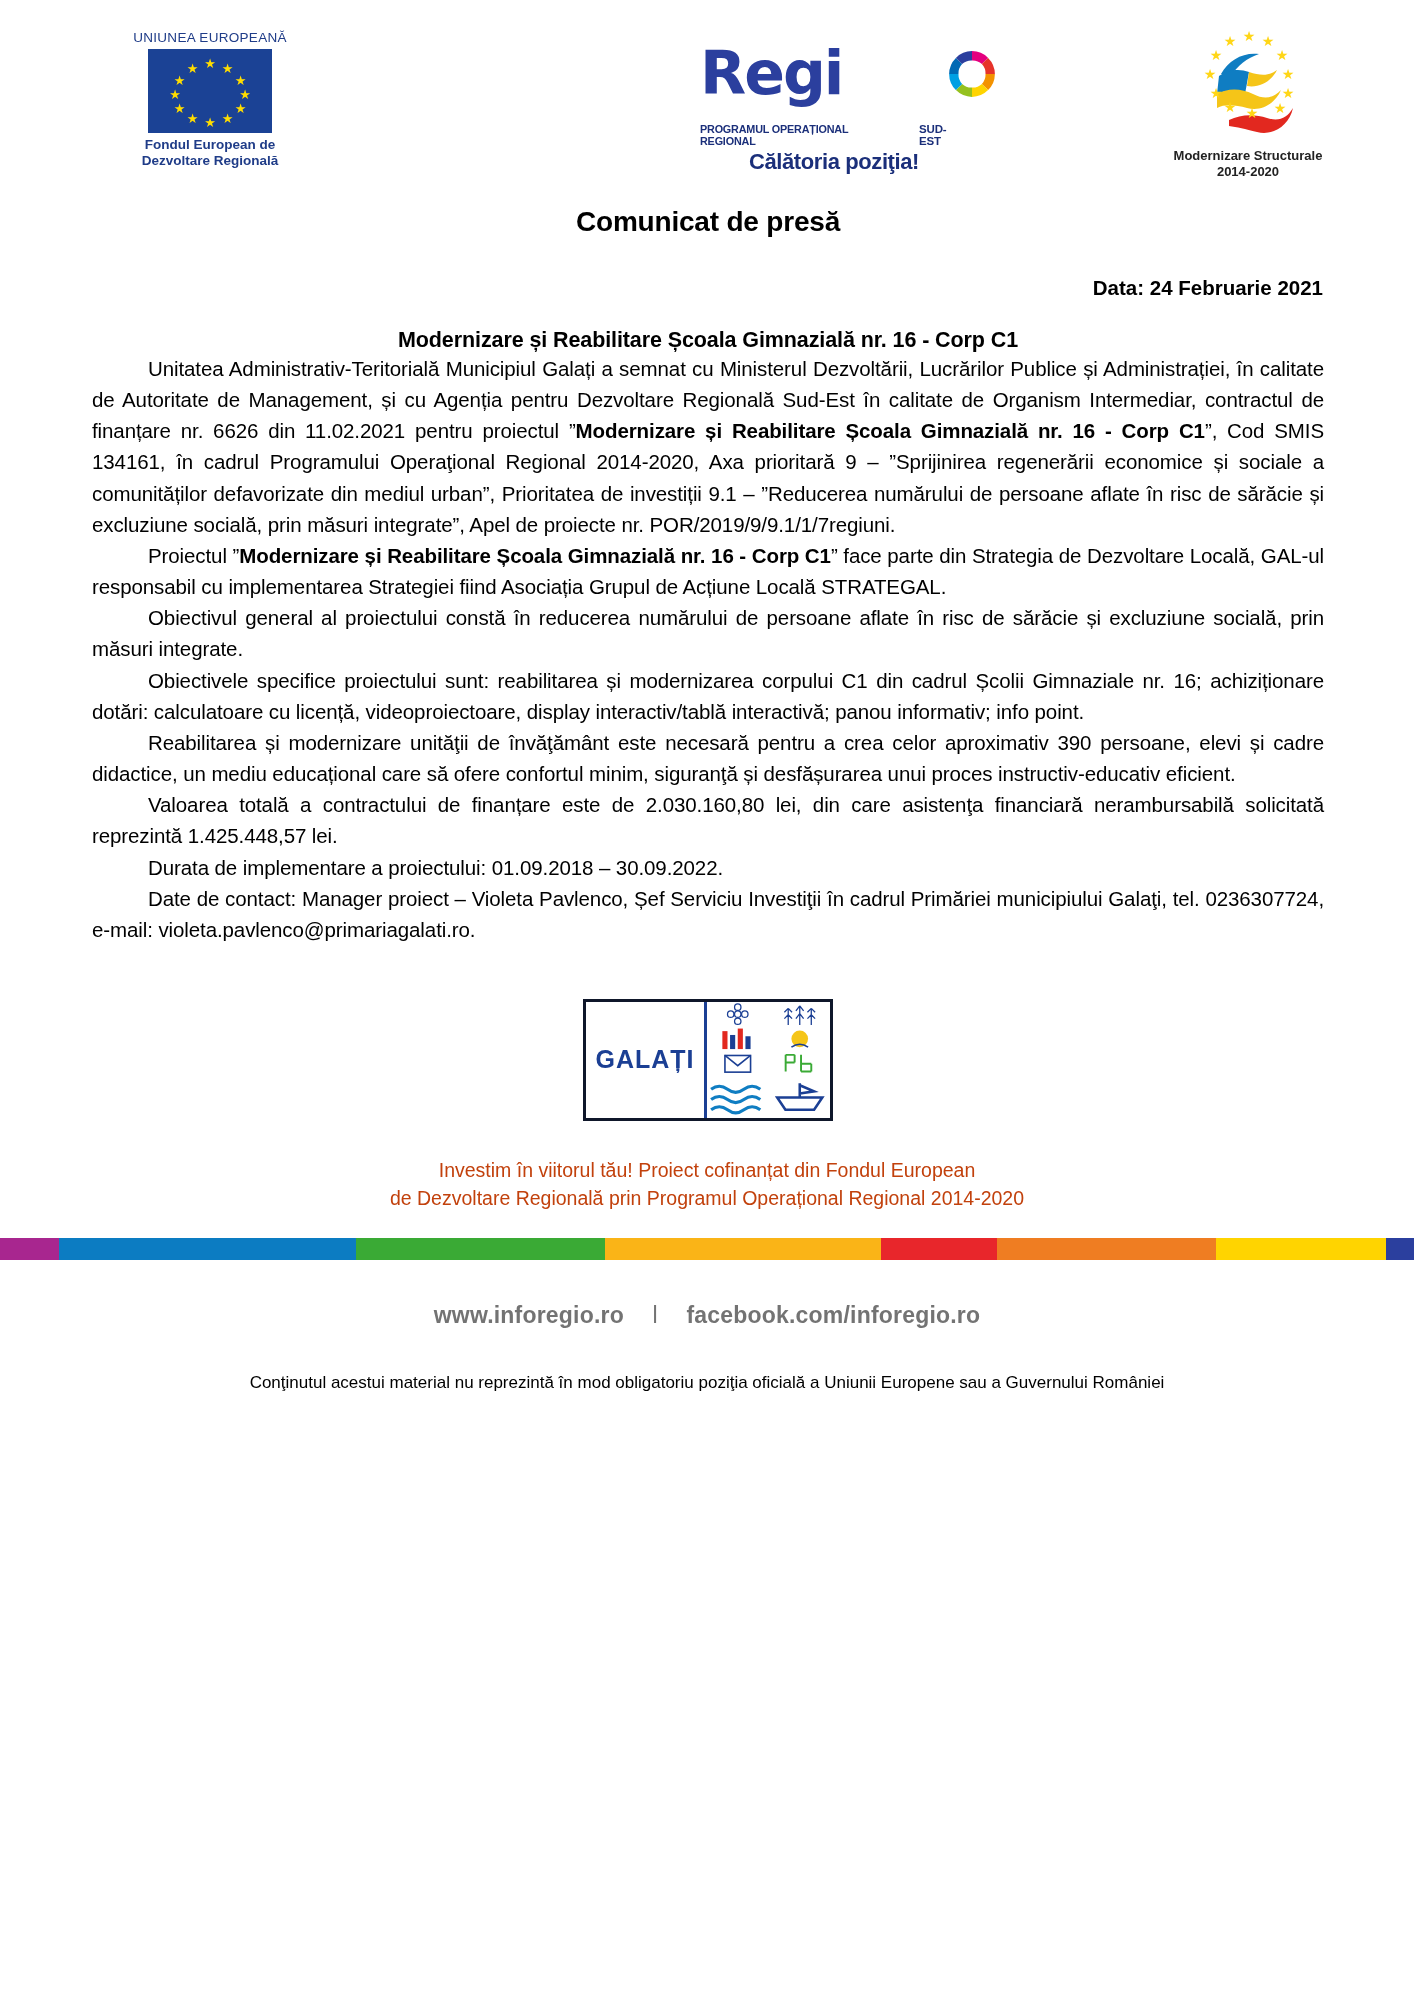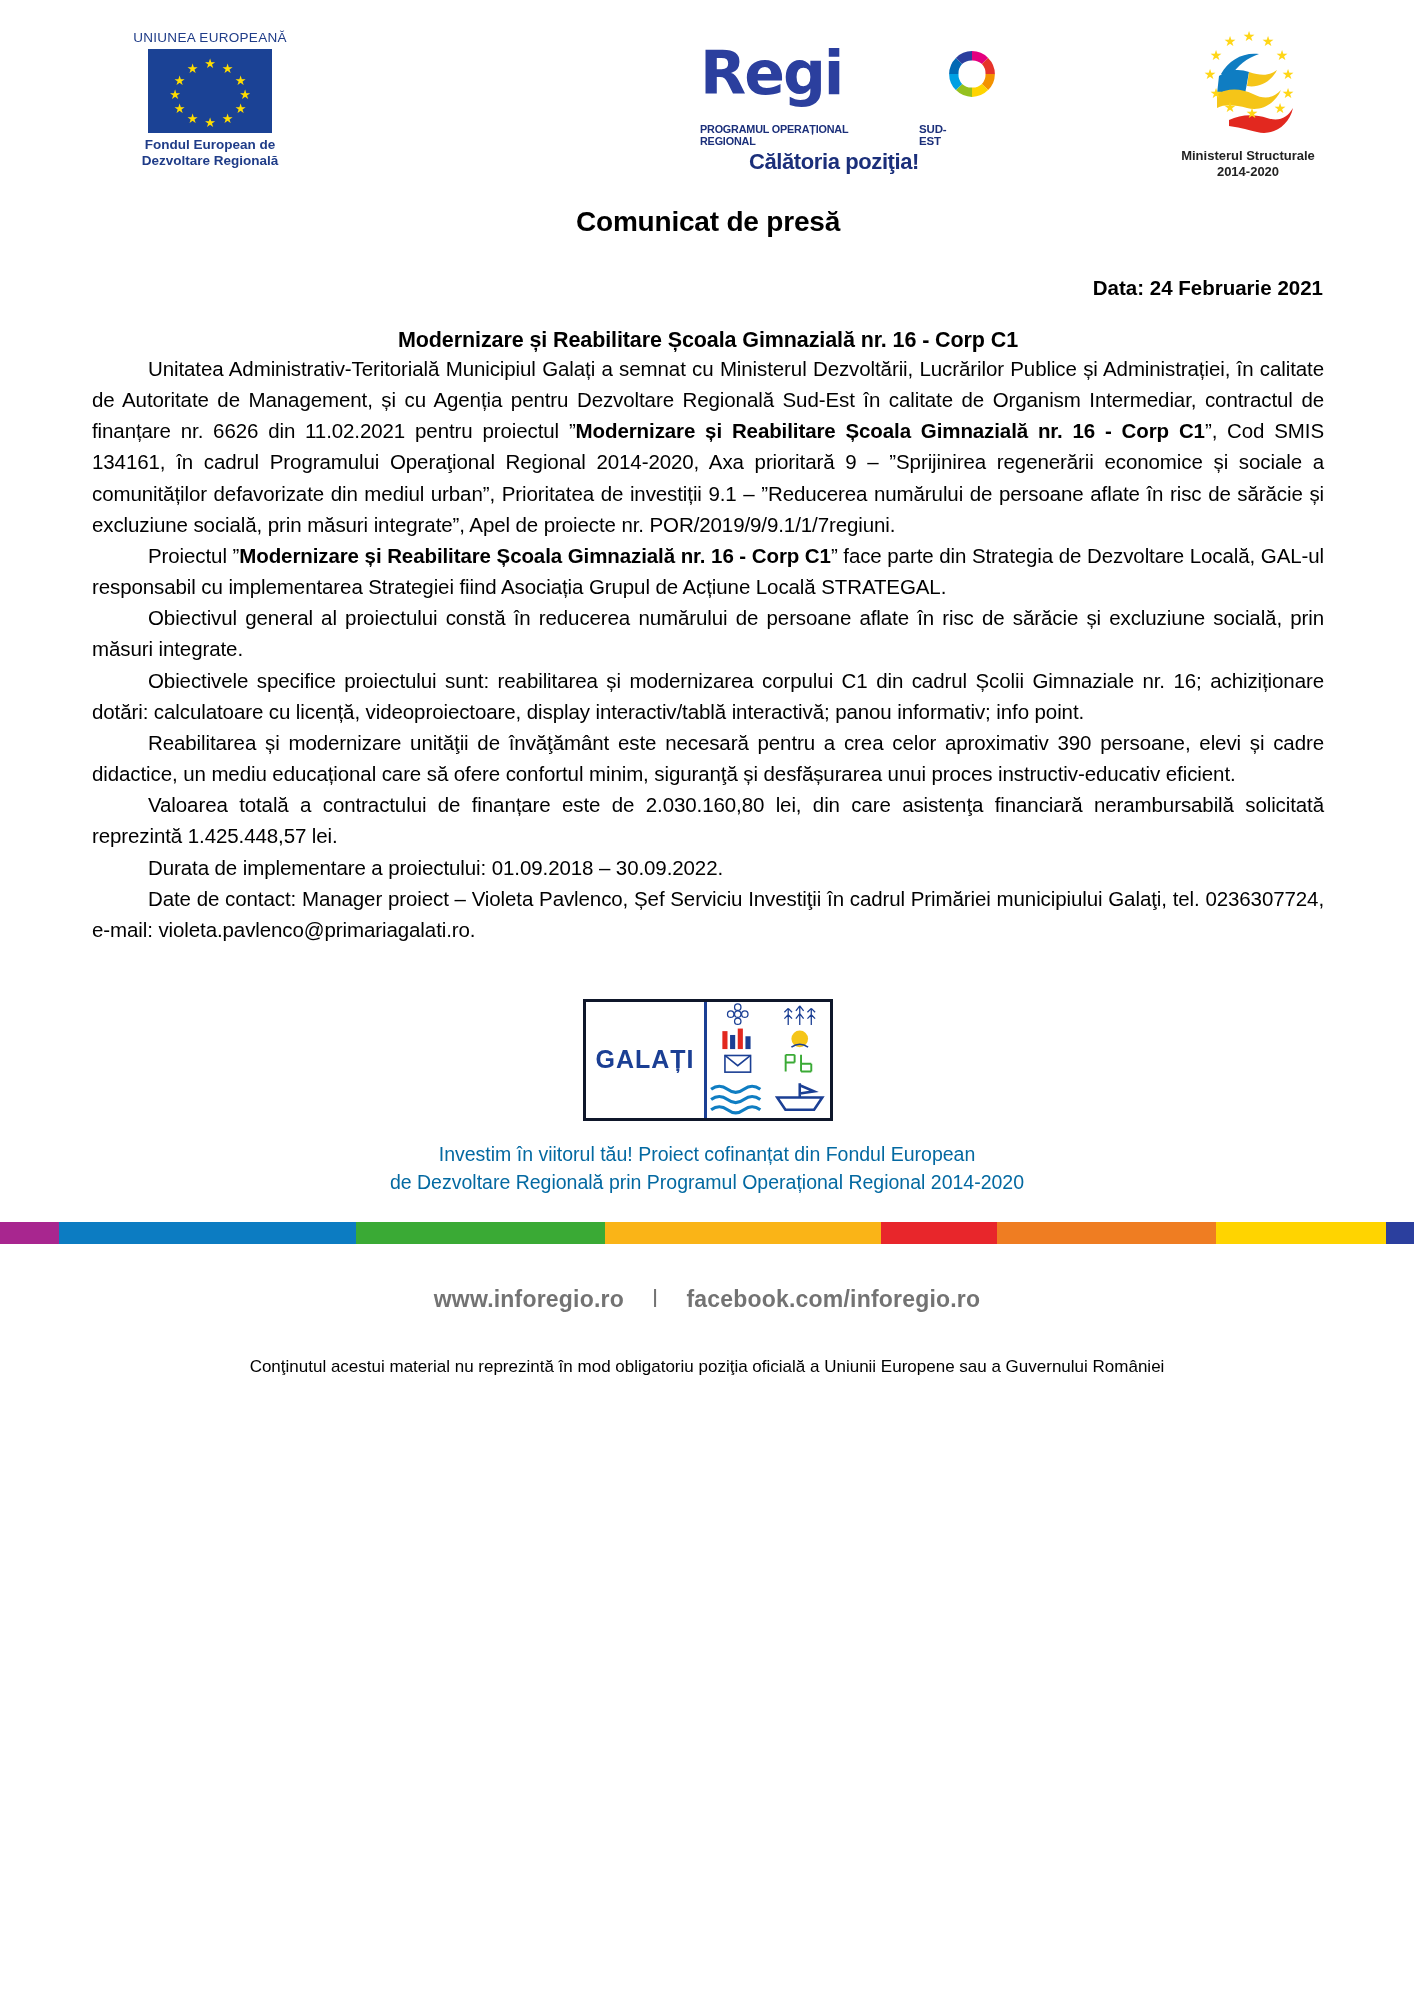--- a/index.html
+++ b/index.html
@@ -278,24 +278,24 @@
     display: grid;
     grid-template-columns: 1fr 1fr;
     grid-template-rows: 1fr 1fr 1fr;
     position: relative;
   }
   .gcell { position: relative; overflow: hidden; }
 
   
   .footer-tagline {
     text-align: center;
-    color: #0369a1;
+    color: #c2410c;
     font-size: 19.5px;
     line-height: 1.42;
-    margin-top: 20px;
+    margin-top: 36px;
   }
   .color-bar {
     display: flex;
     width: 100%;
     height: 22px;
     margin-top: 26px;
   }
   .color-bar div { height: 100%; }
 
   .footer-links {
@@ -387,21 +387,21 @@
         <span class="isstar" style="left:90px;top:20px">★</span>
         <span class="isstar" style="left:18px;top:39px">★</span>
         <span class="isstar" style="left:96px;top:39px">★</span>
         <span class="isstar" style="left:24px;top:58px">★</span>
         <span class="isstar" style="left:96px;top:58px">★</span>
         <span class="isstar" style="left:38px;top:72px">★</span>
         <span class="isstar" style="left:88px;top:73px">★</span>
         <span class="isstar" style="left:60px;top:78px">★</span>
       </div>
       <div class="is-caption">
-        <div>Ministerul Structurale</div>
+        <div>Modernizare Structurale</div>
         <div>2014-2020</div>
       </div>
     </div>
   </div>
 
   <div class="doc">
 
     <div class="doc-title">Comunicat de presă</div>
     <div class="doc-date">Data: 24 Februarie 2021</div>
     <div class="doc-subtitle">Modernizare și Reabilitare Școala Gimnazială nr. 16 - Corp C1</div>

